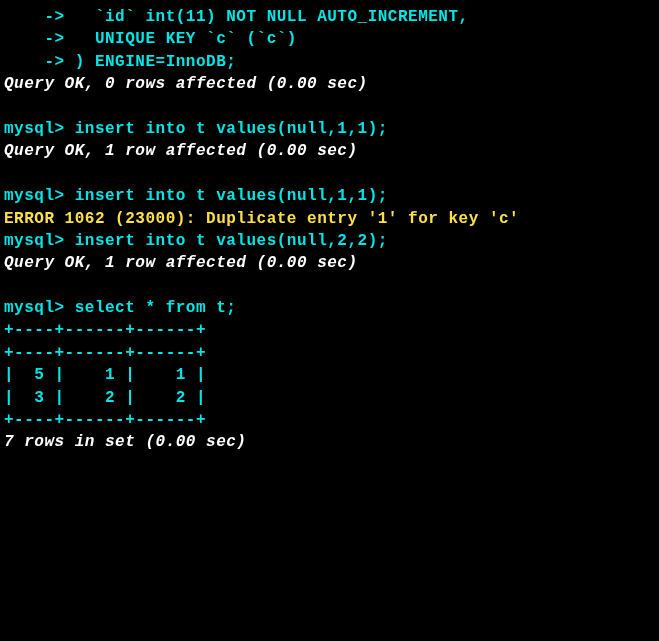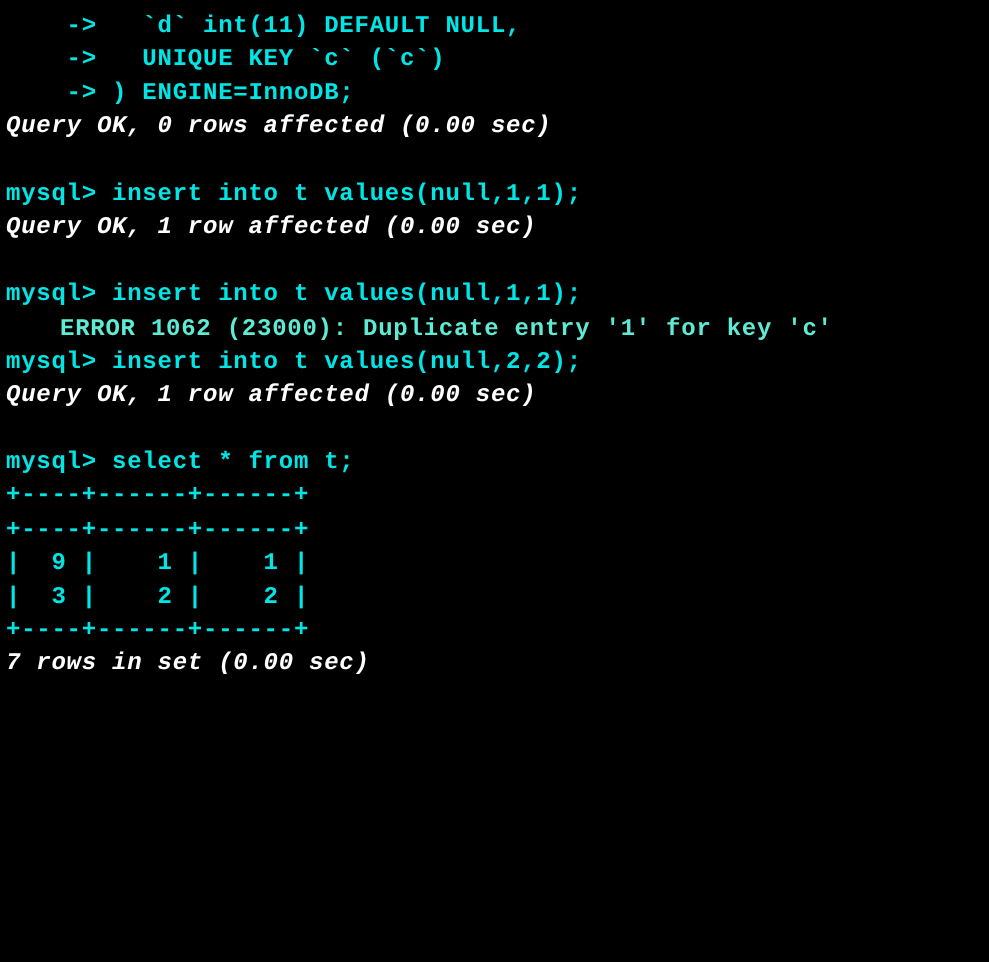--- a/index.html
+++ b/index.html
@@ -12,30 +12,30 @@
     width: 659px;
     height: 641px;
     overflow: hidden;
     font-weight: bold;
     letter-spacing: 0.5px;
   }
   .line { white-space: pre; }
   .prompt { color: #00e5e5; }  
   .cmd { color: #00e5e5; }
   .out { color: #ffffff; font-style: italic; }
-  .err { color: #5eead4; margin-left: 36px; }
+  .err { color: #fde047; }
   .tbl { color: #00e5e5; }
   .cont { color: #00e5e5; }
 </style>
 </head>
 <body>
 
 <div>
 
-<div class="line"><span class="cont">    -&gt;</span><span class="cmd">   `d` int(11) DEFAULT NULL,</span></div>
+<div class="line"><span class="cont">    -&gt;</span><span class="cmd">   `id` int(11) NOT NULL AUTO_INCREMENT,</span></div>
 <div class="line"><span class="cont">    -&gt;</span><span class="cmd">   UNIQUE KEY `c` (`c`)</span></div>
 <div class="line"><span class="cont">    -&gt;</span><span class="cmd"> ) ENGINE=InnoDB;</span></div>
 <div class="line out">Query OK, 0 rows affected (0.00 sec)</div>
 
 <div class="line out"> </div>
 
 <div class="line"><span class="prompt">mysql&gt;</span><span class="cmd"> insert into t values(null,1,1);</span></div>
 <div class="line out">Query OK, 1 row affected (0.00 sec)</div>
 
 <div class="line out"> </div>
@@ -45,19 +45,19 @@
 
 <div class="line"><span class="prompt">mysql&gt;</span><span class="cmd"> insert into t values(null,2,2);</span></div>
 <div class="line out">Query OK, 1 row affected (0.00 sec)</div>
 
 <div class="line out"> </div>
 
 <div class="line"><span class="prompt">mysql&gt;</span><span class="cmd"> select * from t;</span></div>
 
 <div class="line tbl">+----+------+------+</div>
 <div class="line tbl">+----+------+------+</div>
-<div class="line tbl">|  9 |    1 |    1 |</div>
+<div class="line tbl">|  5 |    1 |    1 |</div>
 <div class="line tbl">|  3 |    2 |    2 |</div>
 <div class="line tbl">+----+------+------+</div>
 
 <div class="line out">7 rows in set (0.00 sec)</div>
 
 </div>
 
 </body></html>

